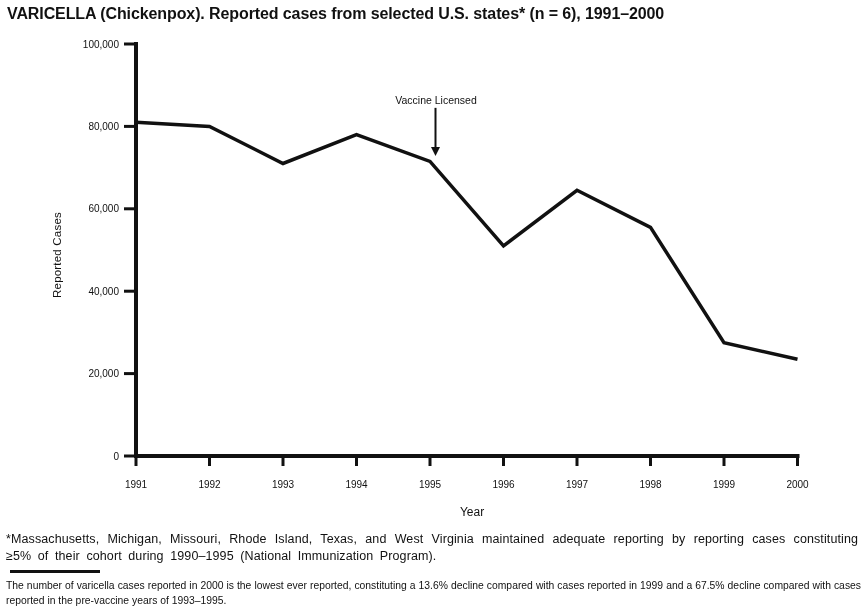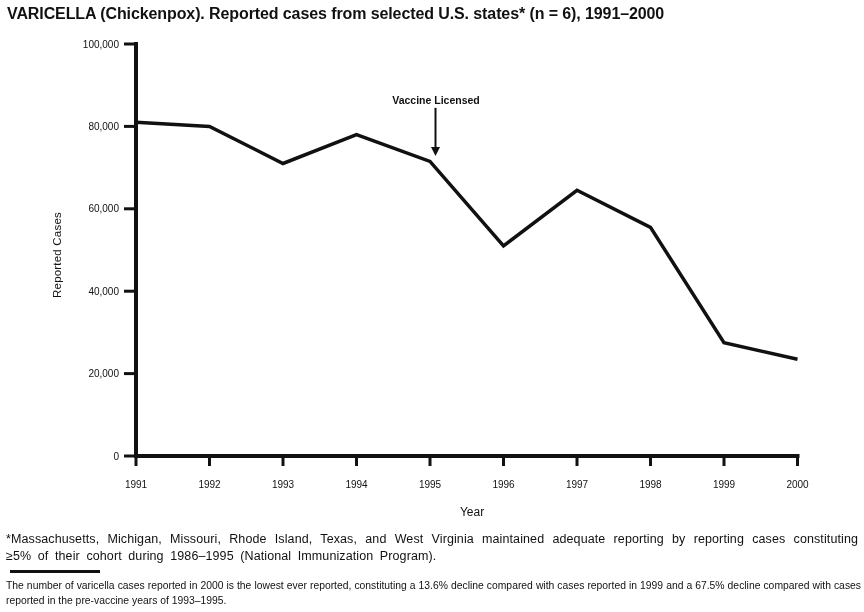--- a/index.html
+++ b/index.html
@@ -21,21 +21,21 @@
     font-size: 11.5px; white-space: nowrap; letter-spacing: 0.2px;
   }
   .xlabel {
     position: absolute; left: 472px; top: 505px;
     transform: translateX(-50%);
     font-size: 12px; white-space: nowrap;
   }
   .annotation {
     position: absolute; left: 436px; top: 94px;
     transform: translateX(-50%);
-    font-size: 10.5px; white-space: nowrap; font-weight: bold;
+    font-size: 10.5px; white-space: nowrap;
   }
   .footnote1 {
     position: absolute; left: 6px; top: 531px; width: 852px;
     font-size: 12.5px; line-height: 16.5px; text-align: justify;
     letter-spacing: 0.1px; word-spacing: 3px;
   }
   .rule {
     position: absolute; left: 10px; top: 570px; width: 90px; height: 3px;
     background: #111111;
   }
@@ -86,15 +86,15 @@
     <text x="797.5" y="488" text-anchor="middle" font-size="10" fill="#111111">2000</text>
     <polyline points="136,122.27999999999997 209.5,126.39999999999998 283,163.48000000000002 356.5,134.64 430,161.42000000000002 503.5,245.88 577,190.26 650.5,227.33999999999997 724,342.7 797.5,359.18" fill="none" stroke="#111111" stroke-width="3.5" stroke-miterlimit="10"></polyline>
     <line x1="435.5" y1="107.86000000000001" x2="435.5" y2="148.06400000000002" stroke="#111111" stroke-width="2"></line>
     <polygon points="431,147.06400000000002 440,147.06400000000002 435.5,156.06400000000002" fill="#111111"></polygon>
   </svg>
 
 <div class="ylabel">Reported Cases</div>
 <div class="xlabel">Year</div>
 <div class="annotation">Vaccine Licensed</div>
 
-<div class="footnote1">*Massachusetts, Michigan, Missouri, Rhode Island, Texas, and West Virginia maintained adequate reporting by reporting cases constituting ≥5% of their cohort during 1986–1995 (National Immunization Program).</div>
+<div class="footnote1">*Massachusetts, Michigan, Missouri, Rhode Island, Texas, and West Virginia maintained adequate reporting by reporting cases constituting ≥5% of their cohort during 1990–1995 (National Immunization Program).</div>
 <div class="rule"></div>
 <div class="footnote2">The number of varicella cases reported in 2000 is the lowest ever reported, constituting a 13.6% decline compared with cases reported in 1999 and a 67.5% decline compared with cases reported in the pre-vaccine years of 1993–1995.</div>
 
 </body></html>

